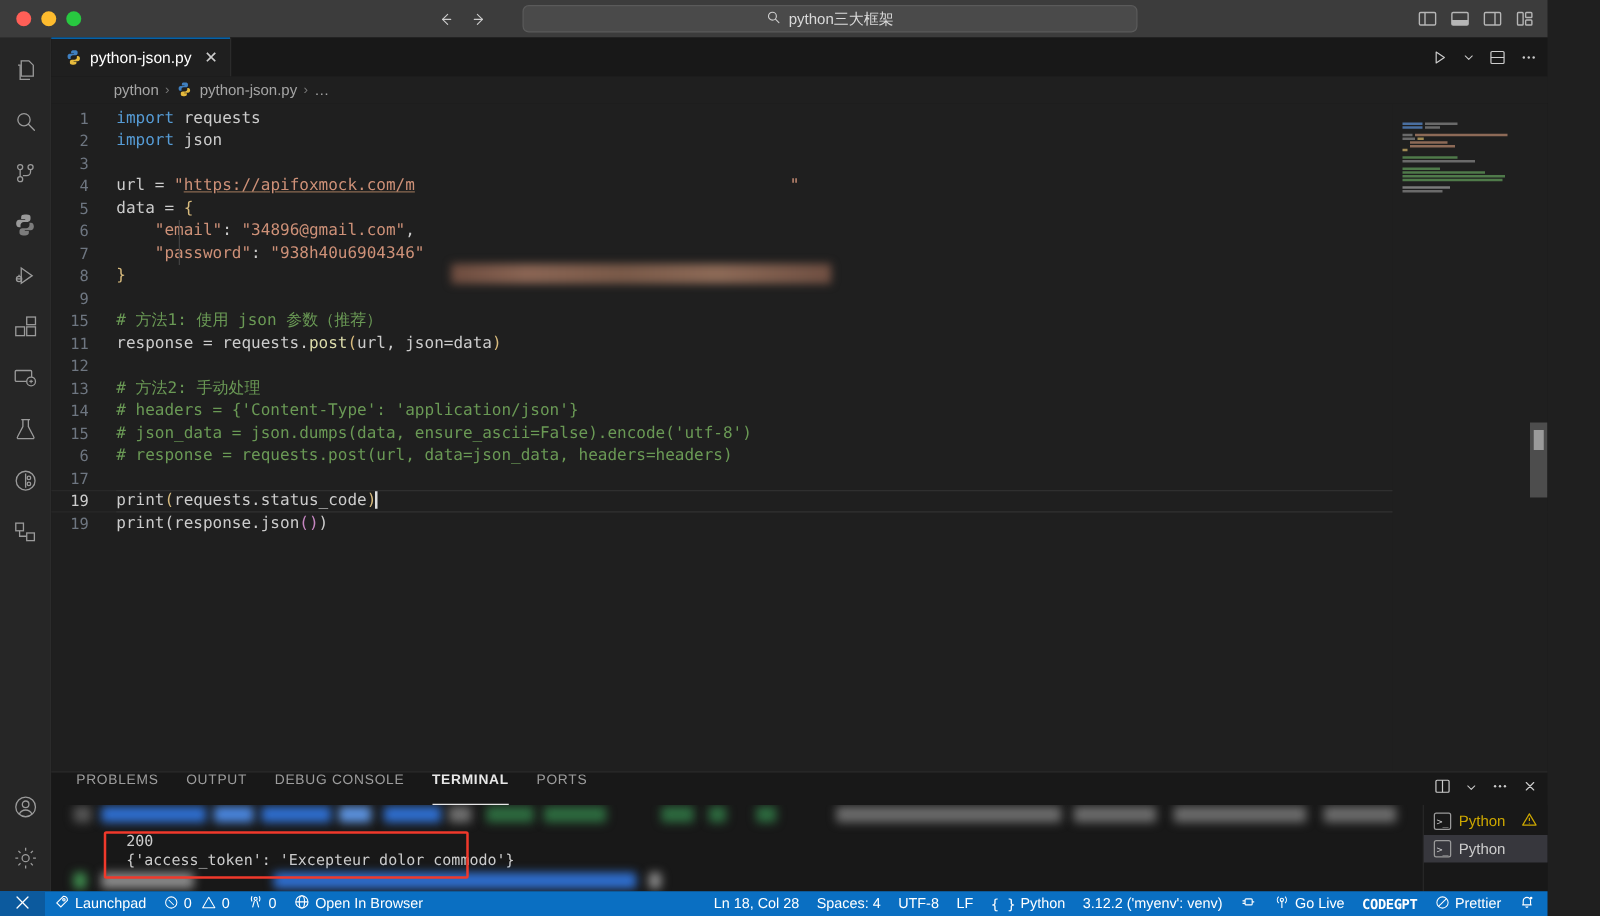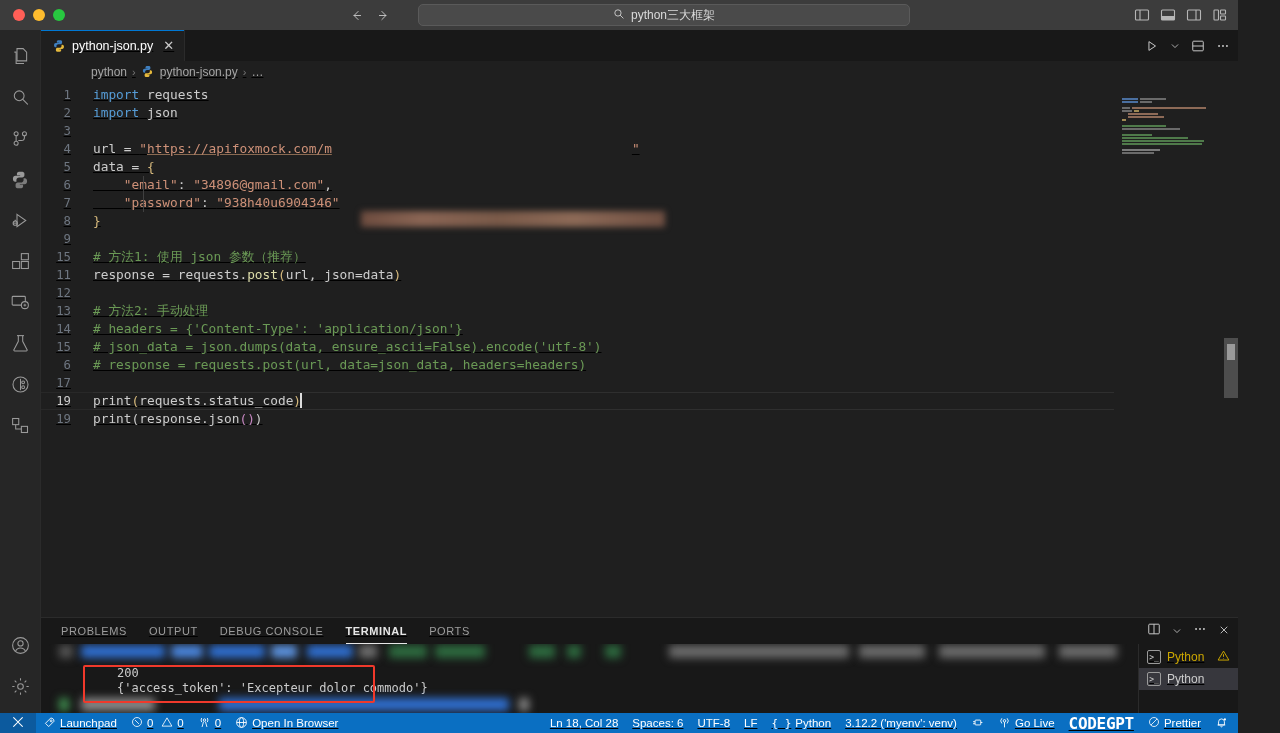--- a/index.html
+++ b/index.html
@@ -3,21 +3,21 @@
 <meta charset="utf-8">
 <style>
   * { box-sizing: border-box; margin: 0; padding: 0; }
   html, body {
     width: 1280px; height: 733px;
     background: #1f1f1f;
     font-family: "Liberation Sans", sans-serif;
     overflow: hidden;
     -webkit-font-smoothing: antialiased;
   }
-  .app { position: relative; width: 1238px; height: 733px; display: flex; flex-direction: column; text-decoration: underline; }
+  .app { position: relative; width: 1238px; height: 733px; display: flex; flex-direction: column; }
 
   
   .titlebar {
     height: 30px; flex: 0 0 30px;
     background: #3c3c3c;
     display: flex; align-items: center;
     position: relative;
   }
   .traffic { display: flex; gap: 8px; padding-left: 13px; align-items: center; }
   .tl { width: 12px; height: 12px; border-radius: 50%; }
@@ -181,21 +181,21 @@
   }
   .panelhead {
     height: 26px; flex: 0 0 26px;
     display: flex; align-items: center;
     padding-left: 20px; gap: 22px;
     position: relative;
   }
   .ptab {
     font-size: 11px; letter-spacing: .6px;
     color: #9d9d9d; text-transform: uppercase;
-    position: relative; height: 26px; display: flex; align-items: center;
+    position: relative; height: 26px; display: flex; align-items: flex-start;
   }
   .ptab.active { color: #e7e7e7; font-weight: bold; }
   .ptab.active:after {
     content:""; position:absolute; left:0; right:0; bottom:0; height:1px; background:#e7e7e7;
   }
   .panel-actions {
     position: absolute; right: 8px; top: 0; height: 26px;
     display: flex; align-items: center; gap: 11px; color: #cccccc;
   }
 
@@ -208,21 +208,21 @@
     background: #181818;
   }
   .term-blur-row { position: absolute; left: 18px; top: 0; height: 16px; width: 1060px; }
   .blurchunk { position: absolute; filter: blur(4px); border-radius: 2px; top: 1px; height: 13px; }
   .redbox {
     position: absolute; left: 42px; top: 21px;
     width: 292px; height: 38px;
     border: 2px solid #f0392b; border-radius: 2px;
     pointer-events: none;
   }
-  .termline { position: absolute; left: 60px; white-space: pre; margin-left: 16px; }
+  .termline { position: absolute; left: 60px; white-space: pre; }
 
   .term-right {
     width: 100px; flex: 0 0 100px;
     background: #181818;
     border-left: 1px solid #2b2b2b;
     padding-top: 2px;
   }
   .tr-item {
     height: 22px; display: flex; align-items: center; gap: 6px;
     padding-left: 8px; font-size: 12px; color: #cccccc;
@@ -239,21 +239,21 @@
     display: flex; align-items: center;
     color: #ffffff; font-size: 11.5px;
     position: relative;
   }
   .sb-remote {
     background: #0c5a9e; height: 20px; width: 36px;
     display: flex; align-items: center; justify-content: center;
   }
   .sb-item { display: flex; align-items: center; gap: 4px; padding: 0 7px; height: 20px; white-space: nowrap; }
   .sb-right { margin-left: auto; display: flex; align-items: center; }
-  .codegpt { font-family: "DejaVu Sans Mono", monospace; font-size: 16px; letter-spacing: -0.3px; font-weight: bold; }
+  .codegpt { font-family: "DejaVu Sans Mono", monospace; font-size: 11px; letter-spacing: -0.3px; font-weight: bold; }
 </style>
 </head>
 <body>
 
 <div class="app">
 
   <div class="titlebar">
     <div class="traffic">
       <div class="tl red"></div>
       <div class="tl yellow"></div>
@@ -736,21 +736,21 @@
         </svg>
       </span>
       <span>Open In Browser</span>
     </div>
 
     <div class="sb-right">
       <div class="sb-item">
         <span>Ln 18, Col 28</span>
       </div>
       <div class="sb-item">
-        <span>Spaces: 6</span>
+        <span>Spaces: 4</span>
       </div>
       <div class="sb-item">
         <span>UTF-8</span>
       </div>
       <div class="sb-item">
         <span>LF</span>
       </div>
       <div class="sb-item">
         <span style="font-family:'DejaVu Sans Mono',monospace;font-size:11px;">{&nbsp;}</span>
         <span>Python</span>

